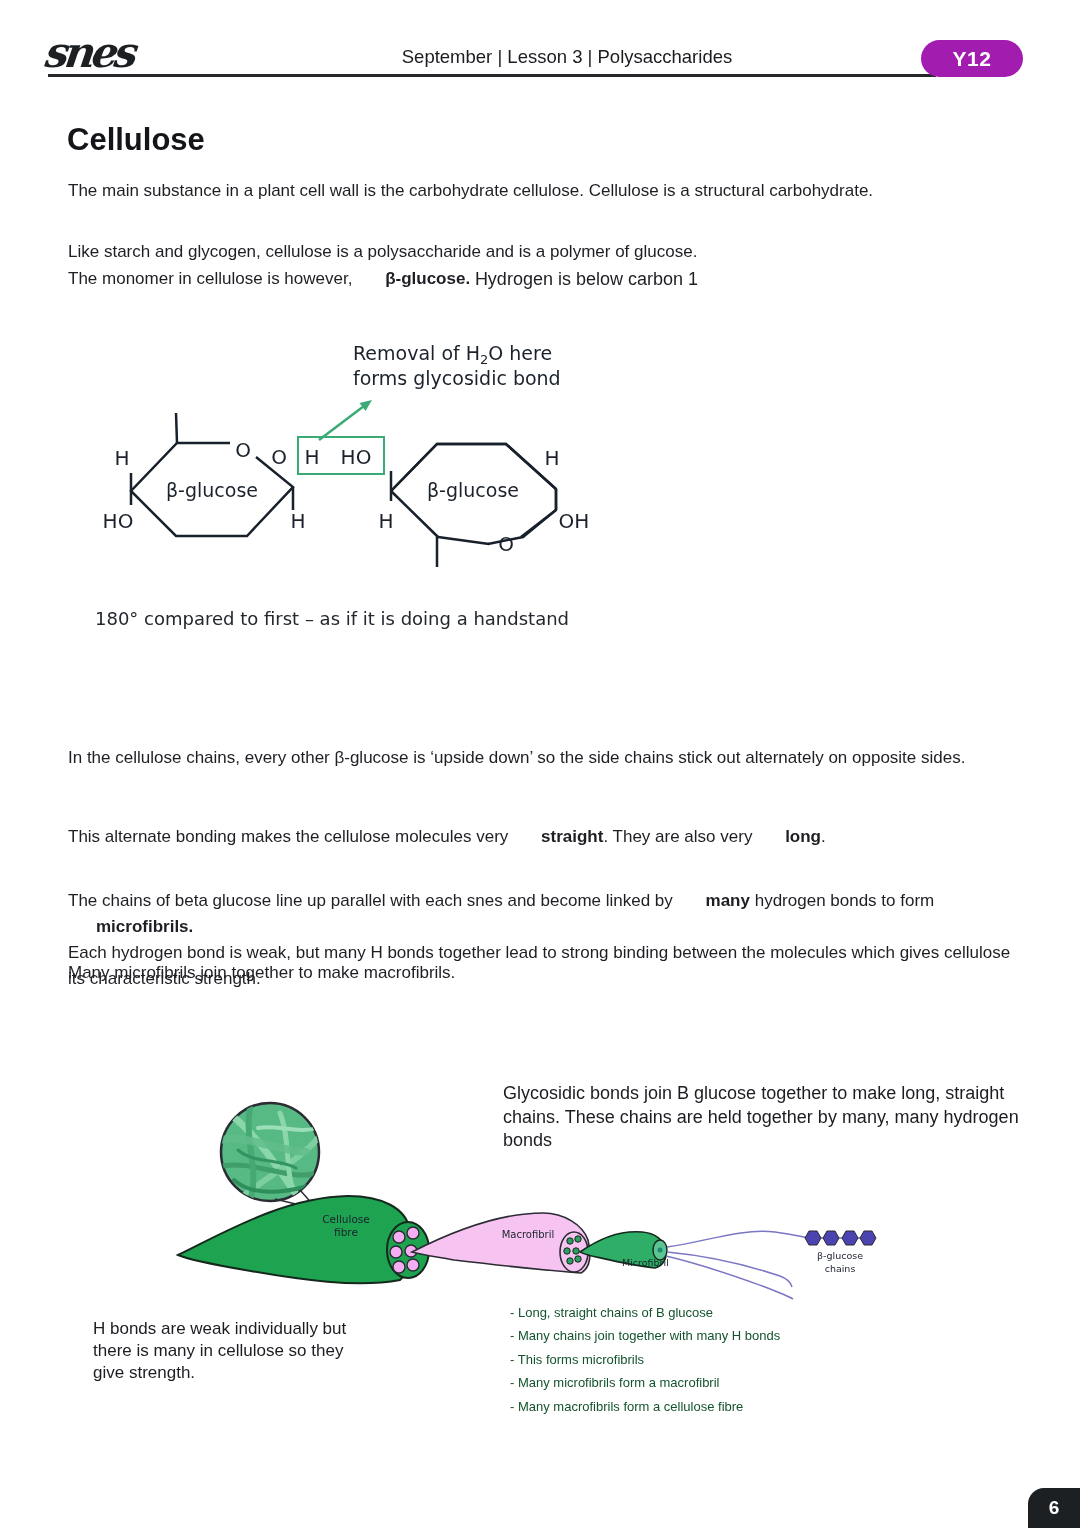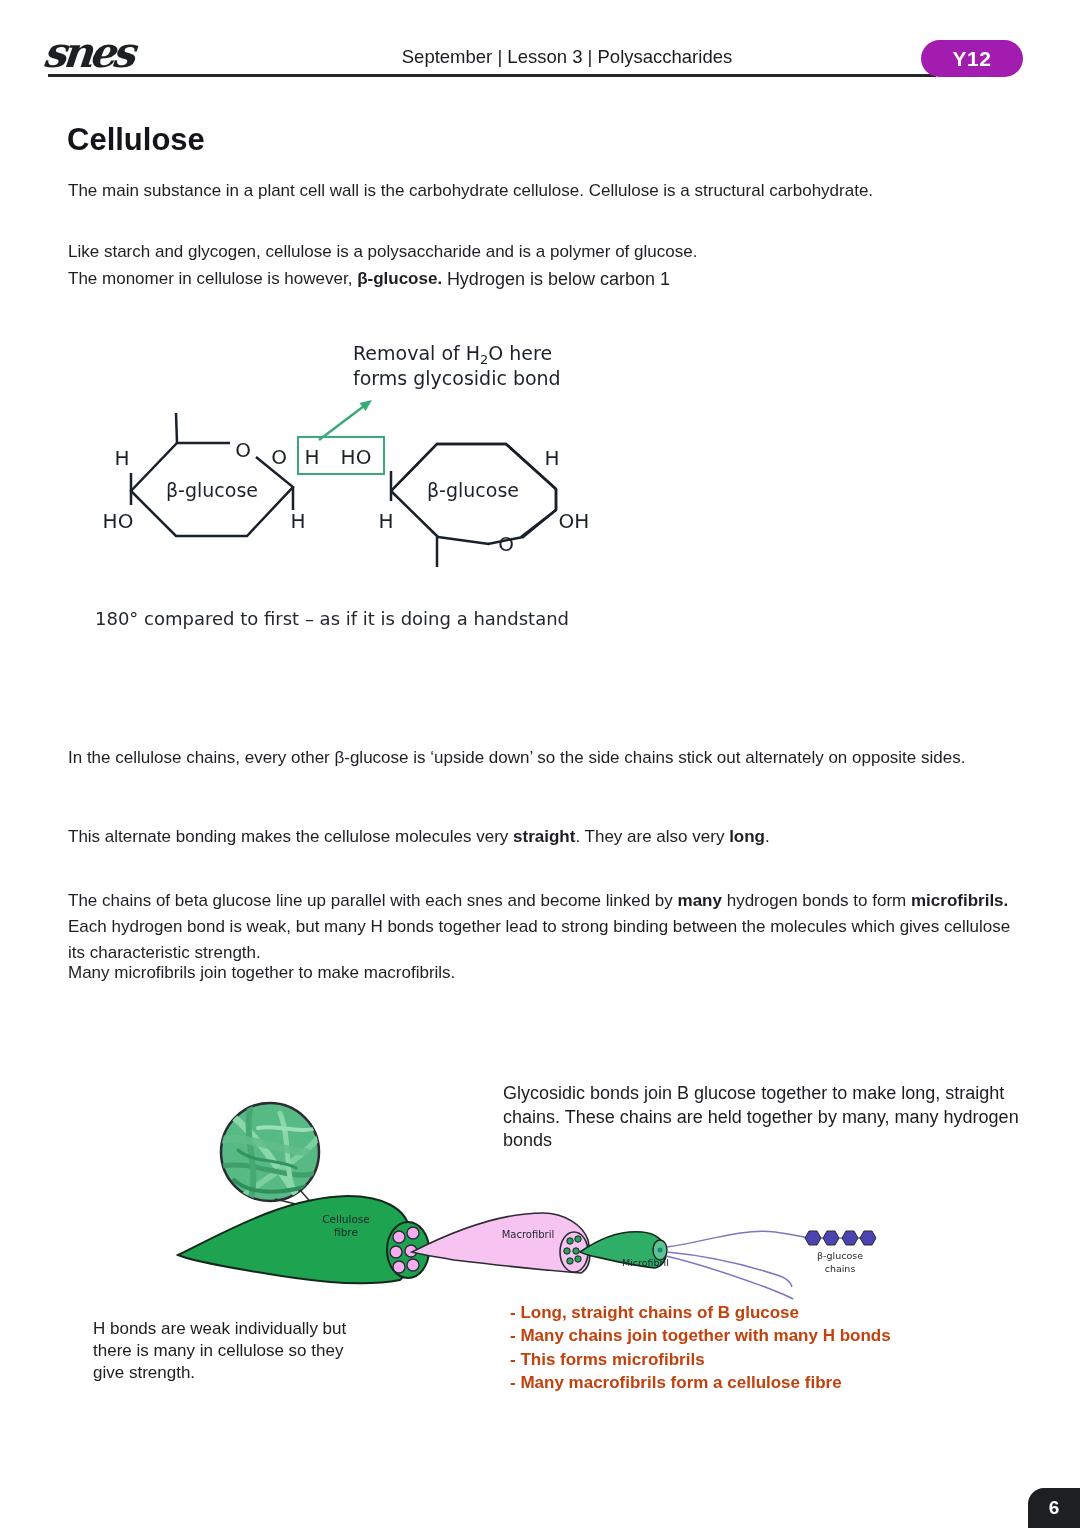--- a/index.html
+++ b/index.html
@@ -11,30 +11,30 @@
         transform:skewX(-8deg);}
   .breadcrumb{position:absolute;left:0;top:46px;width:1080px;text-align:center;
         font-size:18.5px;color:#1b1c20;padding-left:27px;}
   .rule{position:absolute;left:48px;top:74px;width:888px;height:3px;background:#26262b;}
   .badge{position:absolute;left:921px;top:40px;width:102px;height:37px;background:#a21caf;
         border-radius:19px;color:#fff;display:flex;align-items:center;justify-content:center;
         font-size:21px;font-weight:700;letter-spacing:.5px;}
   
   .title{position:absolute;left:67px;top:122px;font-size:31px;font-weight:700;color:#141519;}
   .para{position:absolute;left:68px;width:965px;font-size:17px;line-height:26px;color:#1e1f24;}
-  .para b{font-weight:700;}
+  .para b{font-weight:700;margin-left:28px;}
   .annot{font-size:18px;position:relative;top:1px;}
   .caption{position:absolute;left:95px;top:606px;width:500px;font-family:"DejaVu Sans",sans-serif;
         font-size:18px;line-height:26px;color:#23272e;}
   .side-note{position:absolute;left:503px;top:1082px;width:525px;font-size:18px;
         line-height:23.5px;color:#1c1d22;}
   .hbond-note{position:absolute;left:93px;top:1318px;width:285px;font-size:17px;
         line-height:22px;color:#1c1d22;}
-  .bullets{position:absolute;left:510px;top:1301px;width:560px;font-size:17px;
-        line-height:23.4px;color:#c2410c;font-weight:bold;}
+  .bullets{position:absolute;left:510px;top:1301px;width:560px;font-size:13px;
+        line-height:23.4px;color:#14532d;}
   .bullets div{white-space:nowrap;}
   .page-tab{position:absolute;right:0;bottom:0;width:52px;height:40px;background:#1d2023;
         border-radius:16px 0 0 0;color:#fff;display:flex;align-items:center;
         justify-content:center;font-size:19px;font-weight:600;}
   svg text{font-family:"DejaVu Sans",sans-serif;fill:#1b222c;}
   .abs{position:absolute;}
 </style>
 </head>
 <body>
 
@@ -192,18 +192,19 @@
       <text x="690" y="179" font-size="9.5" text-anchor="middle" fill="#2f2f38">β-glucose</text>
       <text x="690" y="192" font-size="9.5" text-anchor="middle" fill="#2f2f38">chains</text>
     </g>
   </svg>
 
   <div class="hbond-note">H bonds are weak individually but there is many in cellulose so they give strength.</div>
   <div class="bullets">
     <div>- Long, straight chains of B glucose</div>
     <div>- Many chains join together with many H bonds</div>
     <div>- This forms microfibrils</div>
+    <div>- Many microfibrils form a macrofibril</div>
     <div>- Many macrofibrils form a cellulose fibre</div>
   </div>
 
   <div class="page-tab">6</div>
 
 </div>
 
 </body></html>

